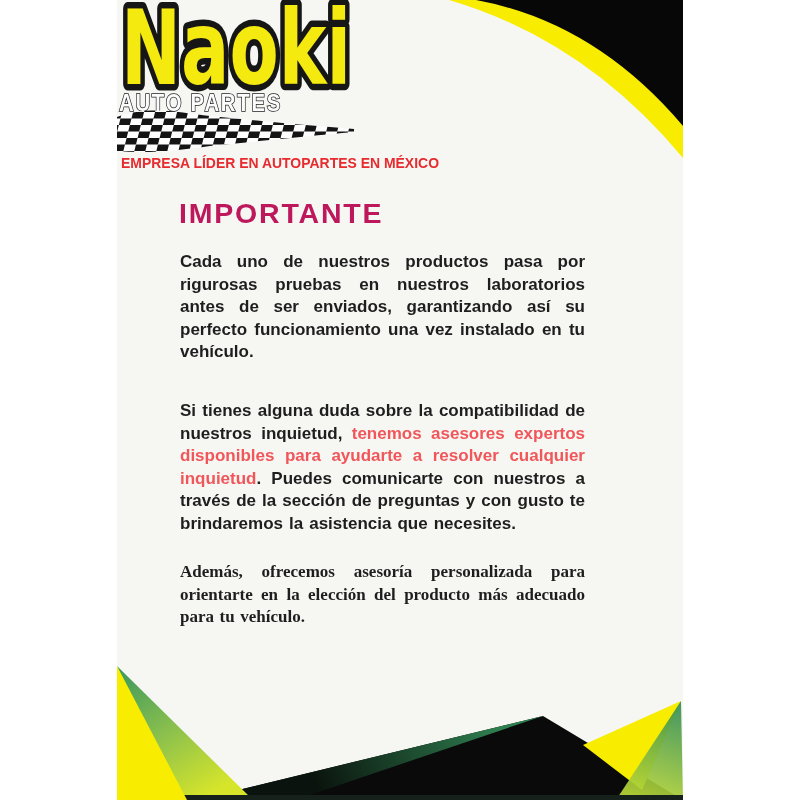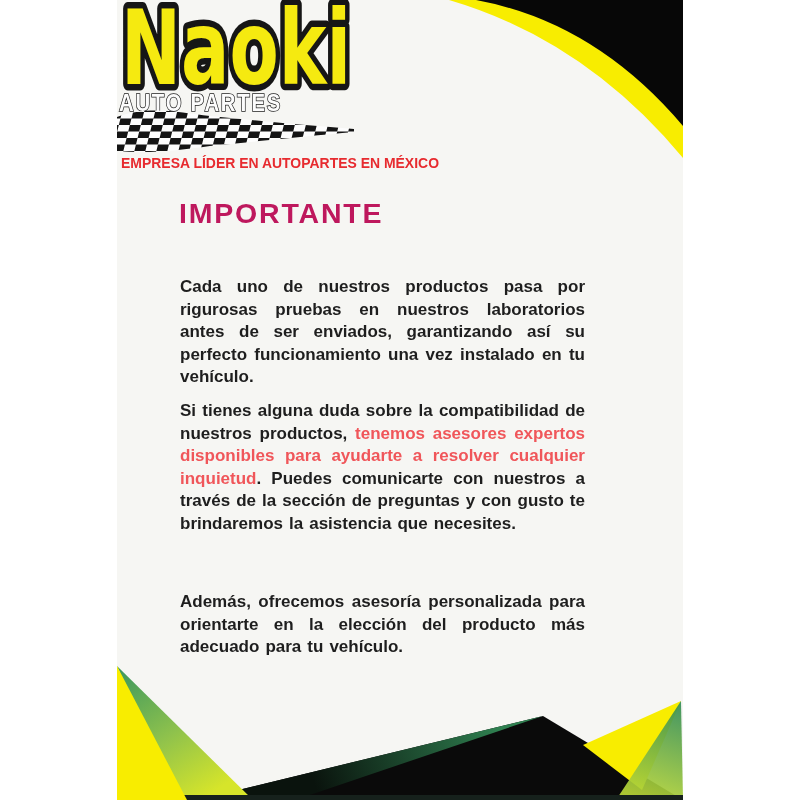--- a/index.html
+++ b/index.html
@@ -5,23 +5,23 @@
   html,body{margin:0;padding:0;background:#ffffff;}
   .canvas{position:relative;width:688px;height:800px;background:#ffffff;overflow:hidden;
           font-family:"Liberation Sans",sans-serif;}
   .page{position:absolute;left:117px;top:0;width:566px;height:800px;background:#F6F6F3;}
   .decor{position:absolute;left:0;top:0;width:800px;height:800px;display:block;}
   .heading{position:absolute;left:179px;top:199px;font-size:28.5px;font-weight:700;
            letter-spacing:1.8px;color:#be185d;white-space:nowrap;line-height:1;}
   .body-par{position:absolute;left:180px;width:405px;font-size:17px;line-height:22.5px;
             font-weight:700;color:#1E1E1E;text-align:justify;word-spacing:1.3px;
             letter-spacing:0;}
-  .p1{top:276px;}
+  .p1{top:251px;}
   .p2{top:400px;}
-  .p3{top:591px;}
+  .p3{top:561px;font-family:Liberation Serif, serif;}
   .hl{color:#F0565A;}
   svg text{font-family:"Liberation Sans",sans-serif;}
   svg text.logo{font-family:"DejaVu Sans",sans-serif;}
 </style>
 </head>
 <body>
 
 <div class="canvas">
 
   <div class="page"></div>
@@ -67,17 +67,17 @@
     <path d="M 117,117 C 150,105 180,113 210,116 C 260,121 310,126 354,129 L 354,132
              C 310,136 260,141 210,146 C 180,150 150,154 117,151 Z" fill="url(#chk)"></path>
 
     <text x="121" y="168" font-size="15.2" font-weight="700" textLength="318" lengthAdjust="spacingAndGlyphs" fill="#E72B2F">EMPRESA LÍDER  EN AUTOPARTES EN MÉXICO</text>
   </svg>
 
   <div class="heading">IMPORTANTE</div>
 
   <div class="body-par p1">Cada uno de nuestros productos pasa por rigurosas pruebas en nuestros laboratorios antes de ser enviados, garantizando así su perfecto funcionamiento una vez instalado en tu vehículo.</div>
 
-  <div class="body-par p2"><span>Si tienes alguna duda sobre la compatibilidad de nuestros productos, </span><span class="hl">tenemos asesores expertos disponibles para ayudarte a resolver cualquier inquietud</span><span>. Puedes comunicarte con nuestros a través de la sección de preguntas y con gusto te brindaremos la asistencia que necesites.</span></div>
+  <div class="body-par p2"><span>Si tienes alguna duda sobre la compatibilidad de nuestros inquietud, </span><span class="hl">tenemos asesores expertos disponibles para ayudarte a resolver cualquier inquietud</span><span>. Puedes comunicarte con nuestros a través de la sección de preguntas y con gusto te brindaremos la asistencia que necesites.</span></div>
 
   <div class="body-par p3">Además, ofrecemos asesoría personalizada para orientarte en la elección del producto más adecuado para tu vehículo.</div>
 
 </div>
 
 </body></html>

